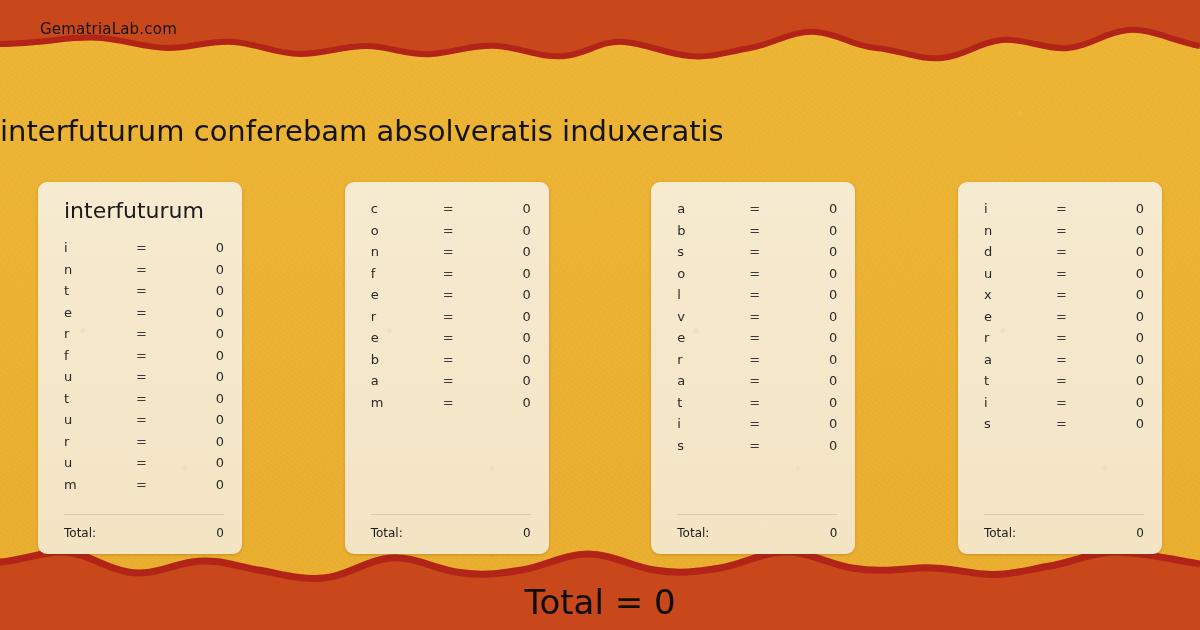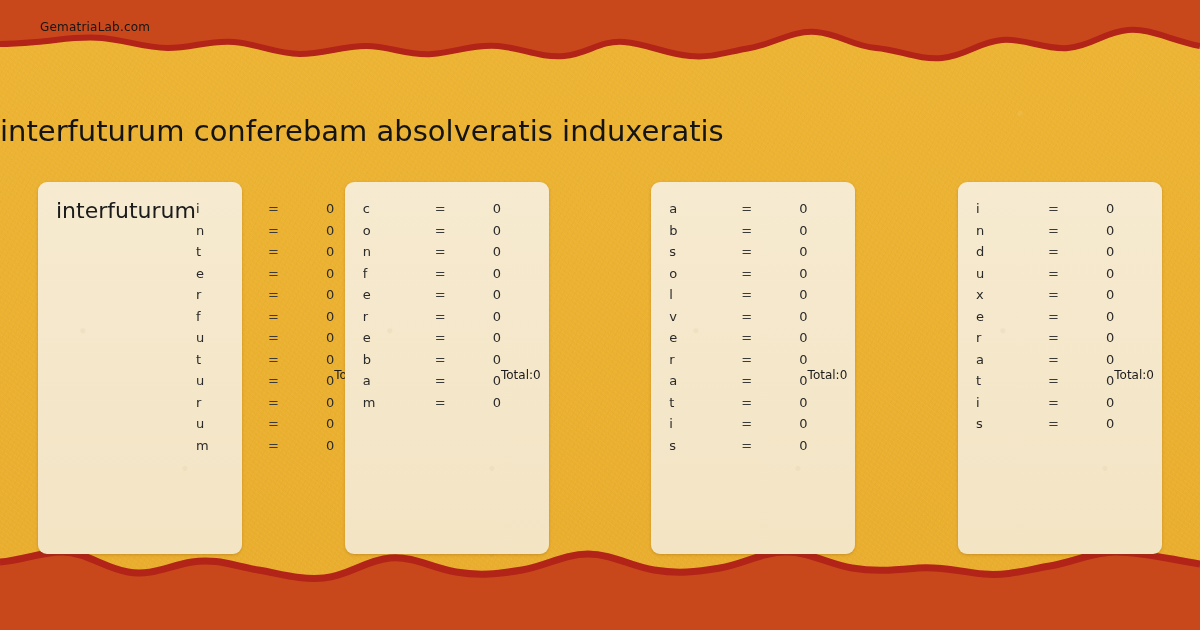--- a/index.html
+++ b/index.html
@@ -46,21 +46,21 @@
   }
   .band-top { top: 0; height: 90px; }
   .band-bottom { bottom: 0; height: 90px; }
   .band svg { display: block; width: 1200px; }
 
   
   .site-tag {
     position: absolute;
     left: 40px;
     top: 20px;
-    font-size: 12px;
+    font-size: 15px;
     color: #151515;
     letter-spacing: 0.2px;
     z-index: 6;
   }
   .title {
     position: absolute;
     left: 0;
     top: 59px;
     width: 1200px;
     text-align: center;
@@ -102,23 +102,23 @@
   .card {
     width: 204px;
     min-height: 372px;
     box-sizing: border-box;
     background:
       radial-gradient(circle at 22% 40%, rgba(190,160,100,0.10) 0 2px, transparent 3px),
       radial-gradient(circle at 72% 77%, rgba(190,160,100,0.09) 0 2px, transparent 3px),
       linear-gradient(#f6ead0, #f3e4c4);
     border-radius: 9px;
     box-shadow: 0 1px 3px rgba(120,70,10,0.28);
-    padding: 16px 18px 14px 18px;
+    padding: 16px 18px 14px 26px;
     display: flex;
-    flex-direction: row;
+    flex-direction: column;
     justify-content: space-between;
   }
   .card-title {
     font-size: 22px;
     color: #1b1b1b;
     margin-bottom: 14px;
     white-space: nowrap;
   }
   .rows { flex: 1 1 auto; }
   .row {
@@ -457,14 +457,15 @@
       </div>
       <div class="divider"></div>
       <div class="total-row">
         <span class="tlabel">Total:</span>
         <span class="tval">0</span>
       </div>
     </div>
 
   </div>
 
+  <div class="footer-total">Total = 0</div>
 
 </div>
 
 </body></html>

